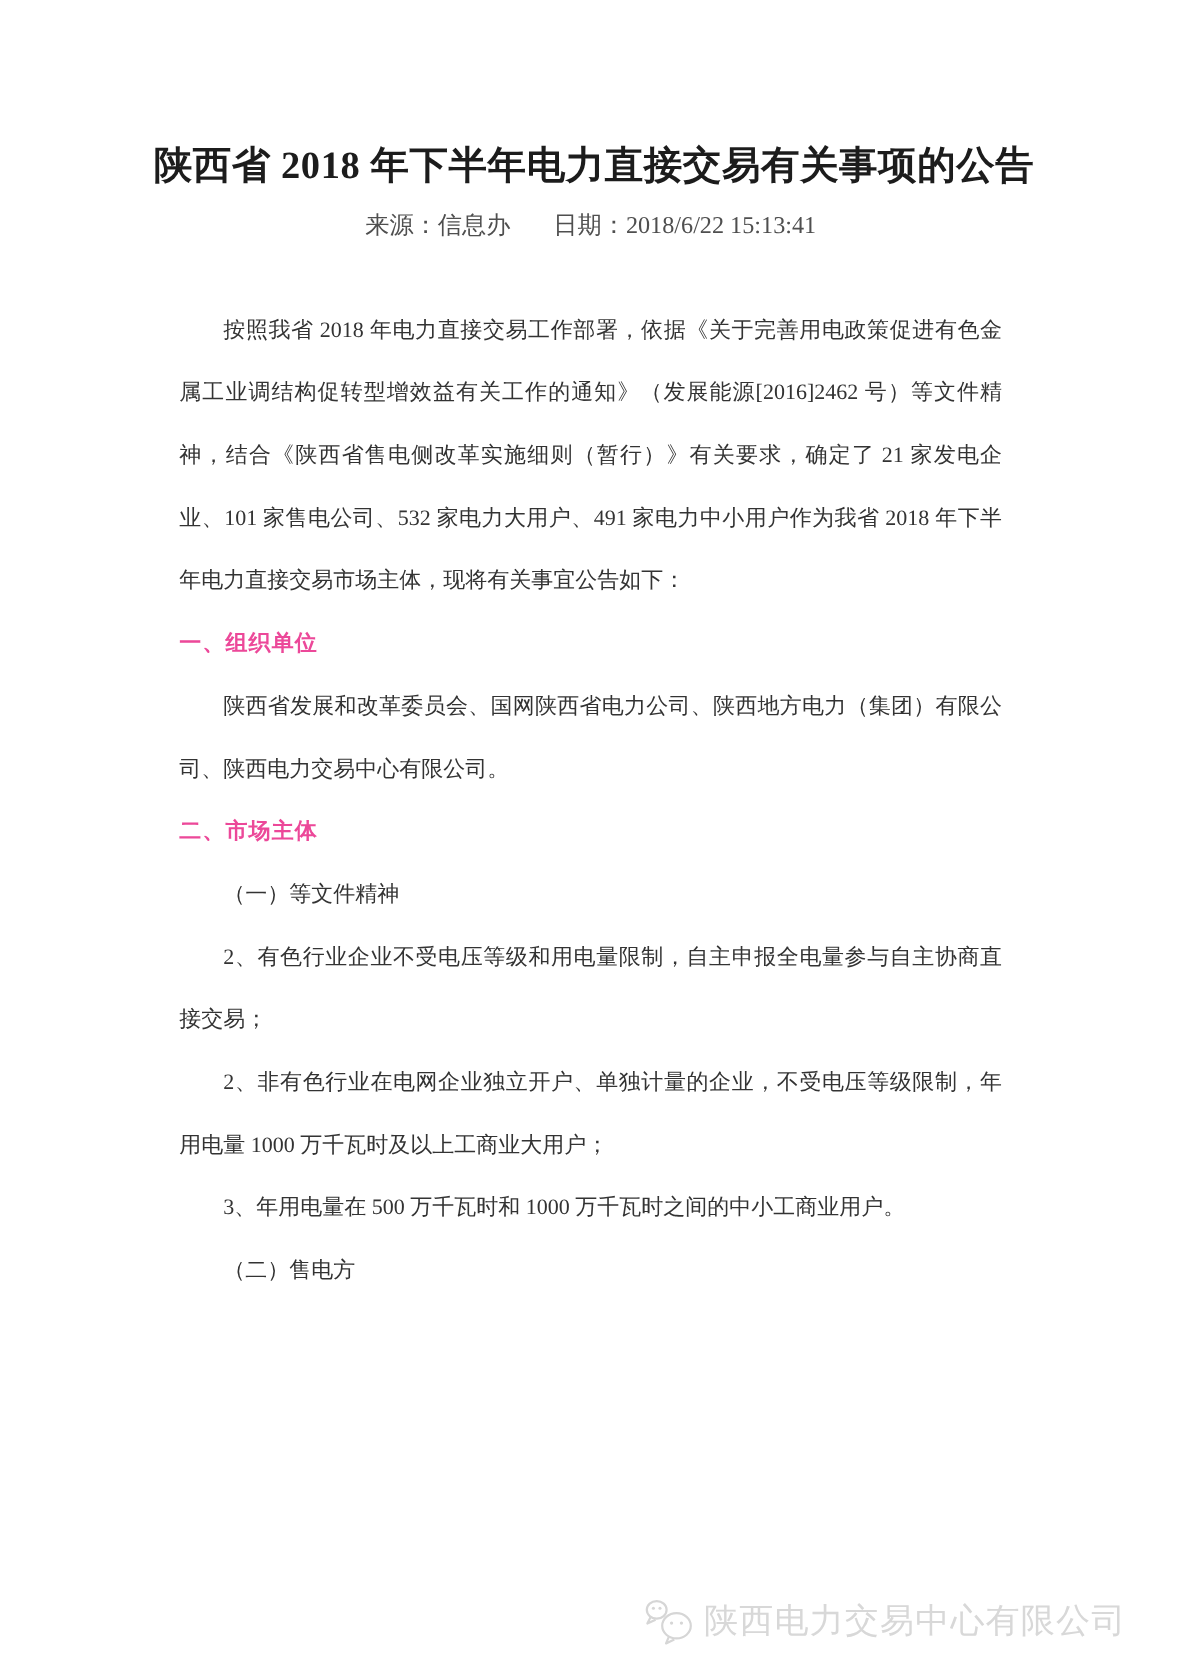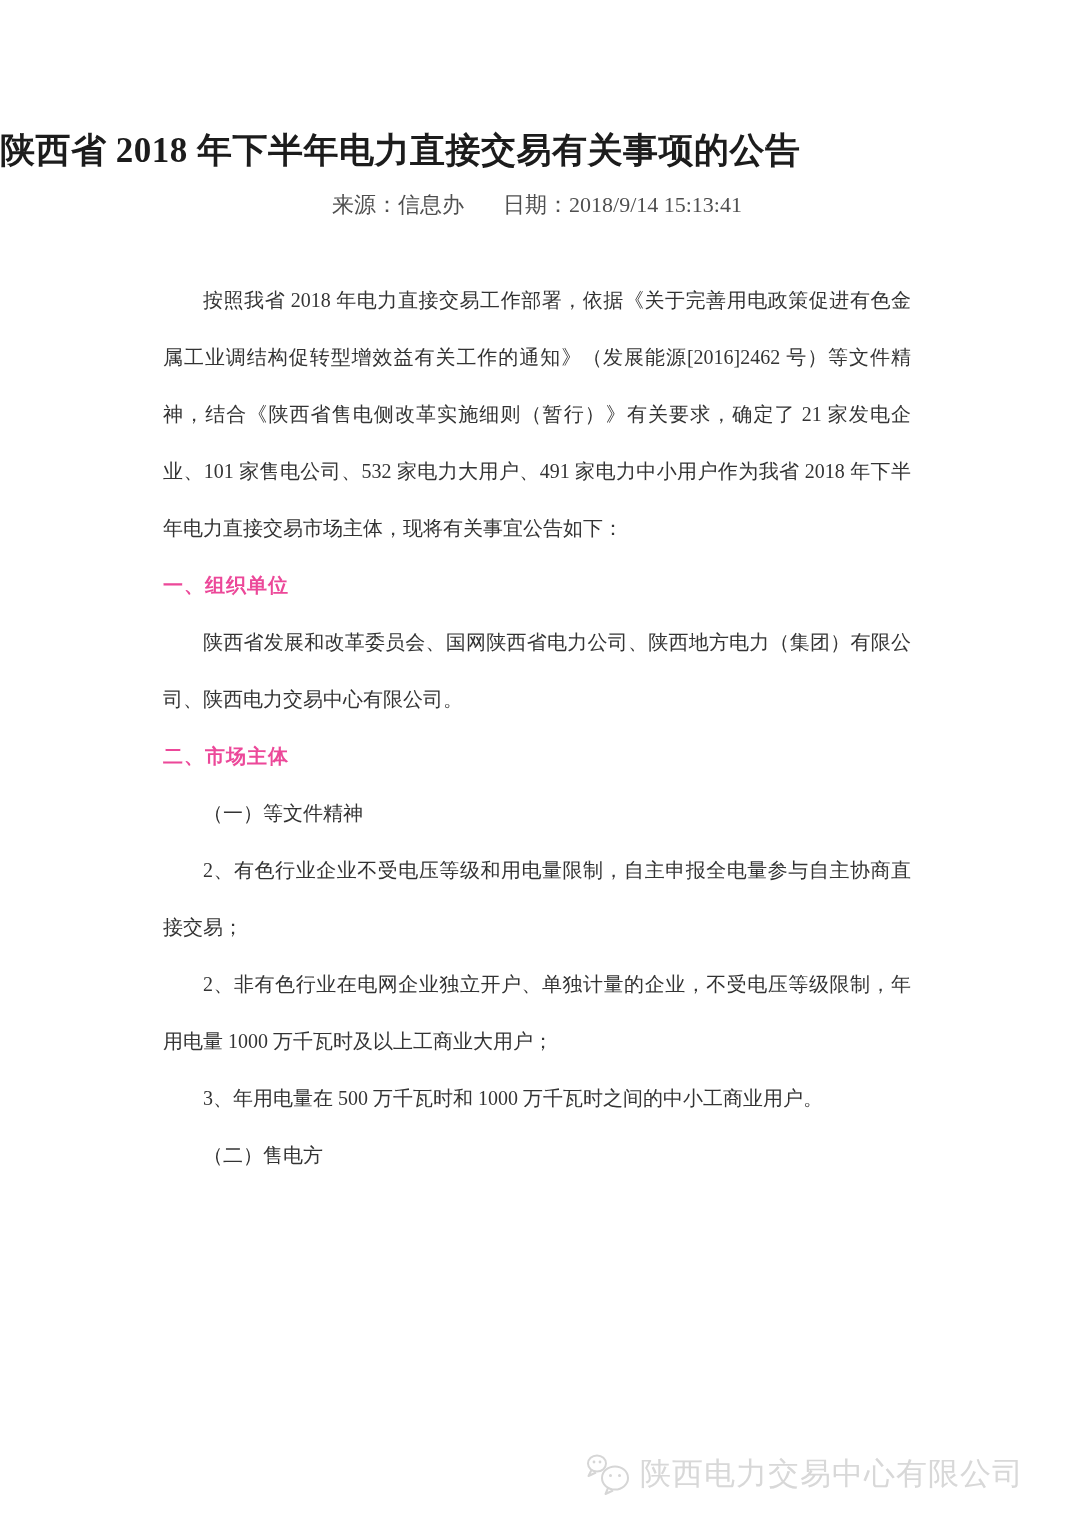--- a/index.html
+++ b/index.html
@@ -10,20 +10,21 @@
     height: 1527px;
     background: #ffffff;
     overflow: hidden;
     font-family: "Liberation Serif", "DejaVu Serif", serif;
   }
   .doc-title {
     position: absolute;
     top: 127px;
     left: 0;
     width: 1080px;
+    text-align: center;
     font-size: 35px;
     font-weight: bold;
     color: #1c1c1c;
     letter-spacing: 0.5px;
     font-family: "Liberation Serif", "DejaVu Serif", serif;
   }
   .meta-line {
     position: absolute;
     top: 190px;
     left: 163px;
@@ -71,21 +72,21 @@
 </style>
 </head>
 <body>
 
 <div class="page">
 
   <h1 class="doc-title">陕西省 2018 年下半年电力直接交易有关事项的公告</h1>
 
   <div class="meta-line">
     <span>来源：信息办</span>
-    <span>日期：2018/9/14 15:13:41</span>
+    <span>日期：2018/6/22 15:13:41</span>
   </div>
 
   <div class="content">
     <p class="para">按照我省 2018 年电力直接交易工作部署，依据《关于完善用电政策促进有色金属工业调结构促转型增效益有关工作的通知》（发展能源[2016]2462 号）等文件精神，结合《陕西省售电侧改革实施细则（暂行）》有关要求，确定了 21 家发电企业、101 家售电公司、532 家电力大用户、491 家电力中小用户作为我省 2018 年下半年电力直接交易市场主体，现将有关事宜公告如下：</p>
     <p class="heading">一、组织单位</p>
     <p class="para">陕西省发展和改革委员会、国网陕西省电力公司、陕西地方电力（集团）有限公司、陕西电力交易中心有限公司。</p>
     <p class="heading">二、市场主体</p>
     <p class="para">（一）等文件精神</p>
     <p class="para">2、有色行业企业不受电压等级和用电量限制，自主申报全电量参与自主协商直接交易；</p>
     <p class="para">2、非有色行业在电网企业独立开户、单独计量的企业，不受电压等级限制，年用电量 1000 万千瓦时及以上工商业大用户；</p>

